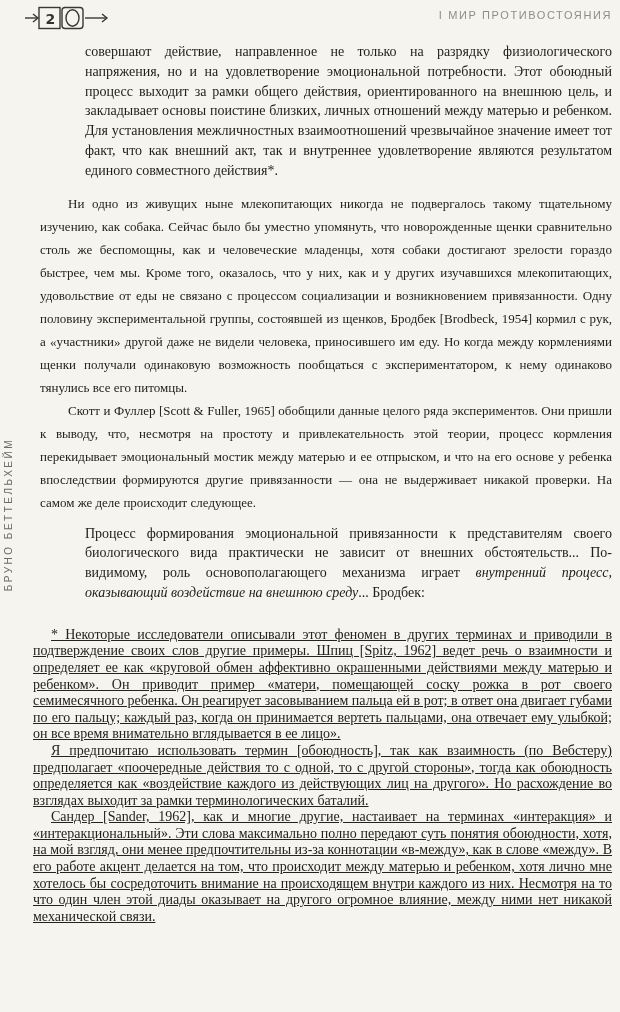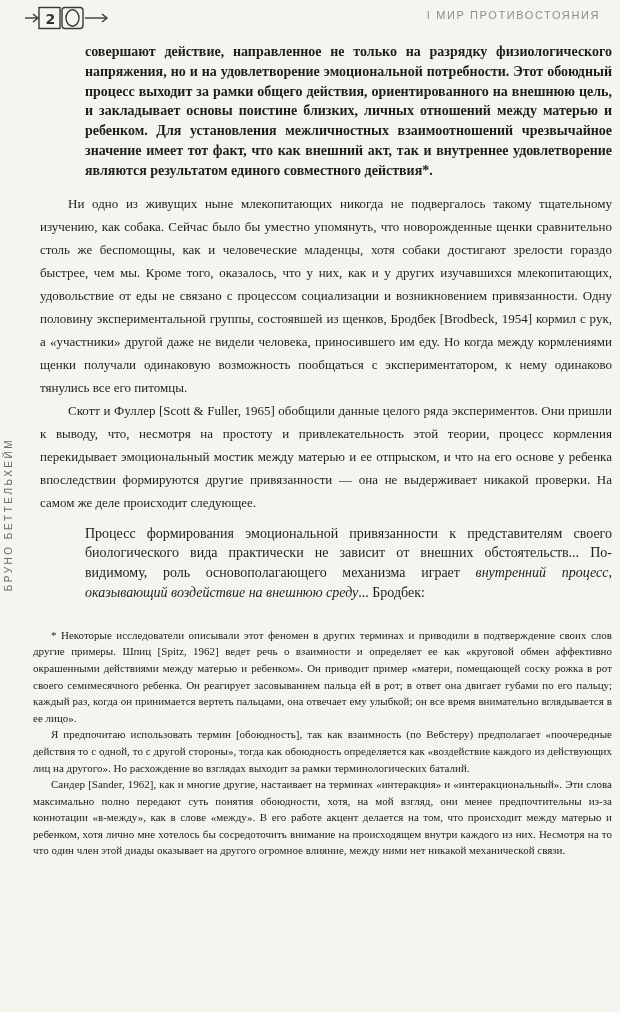--- a/index.html
+++ b/index.html
@@ -9,21 +9,21 @@
     margin:0 auto;
     background:#f6f4ee;
     overflow:hidden;
     color:#1e1d1b;
     font-family:"Liberation Serif", serif;
   }
 
   
   .pagenum-ornament { position:absolute; left:24px; top:5px; }
   .chapter-header {
-    position:absolute; right:20px; top:9px;
+    position:absolute; right:8px; top:9px;
     font-family:"Liberation Sans", sans-serif;
     font-size:11px; letter-spacing:1.6px;
     color:#8f8d89;
   }
 
   
   .author-vertical {
     position:absolute; left:3px; top:438px;
     writing-mode:vertical-rl;
     transform:rotate(180deg);
@@ -43,36 +43,37 @@
     text-align:justify;
     hyphens:auto; -webkit-hyphens:auto;
   }
   .indent { text-indent:28px; }
   .quote {
     margin-left:45px;
     font-size:14px; line-height:19.8px;
     text-align:justify;
     hyphens:auto; -webkit-hyphens:auto;
   }
-  .quote1 { margin-bottom:11px;font-weight:bold; }
+  .quote1 { margin-bottom:11px; }
   .quote2 { margin-top:10px; }
   .quote2 em { font-style:italic; }
 
   
   .footnotes {
     margin-top:24px;
     margin-left:-7px;
     width:579px;
   }
   .fn {
-    font-size:11px; line-height:16.6px;
+    font-size:14px; line-height:16.6px;
     text-align:justify;
     text-indent:18px;
     hyphens:auto; -webkit-hyphens:auto;
     color:#23221f;
+    text-decoration:underline;
   }
 
   svg text {
     font-family:"DejaVu Sans", sans-serif;
     font-size:14px; font-weight:bold;
     fill:#35332f;
   }
 </style>
 </head>
 <body>

